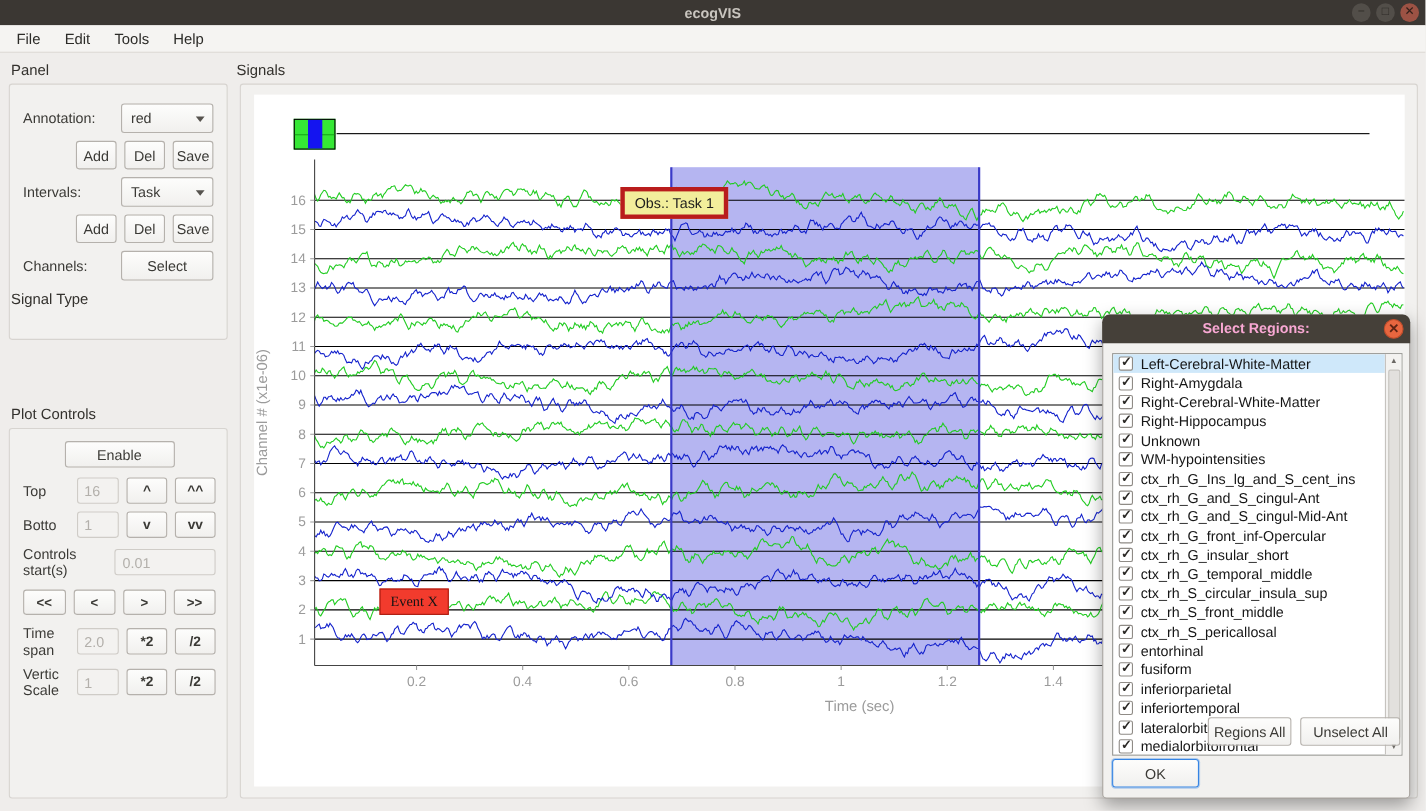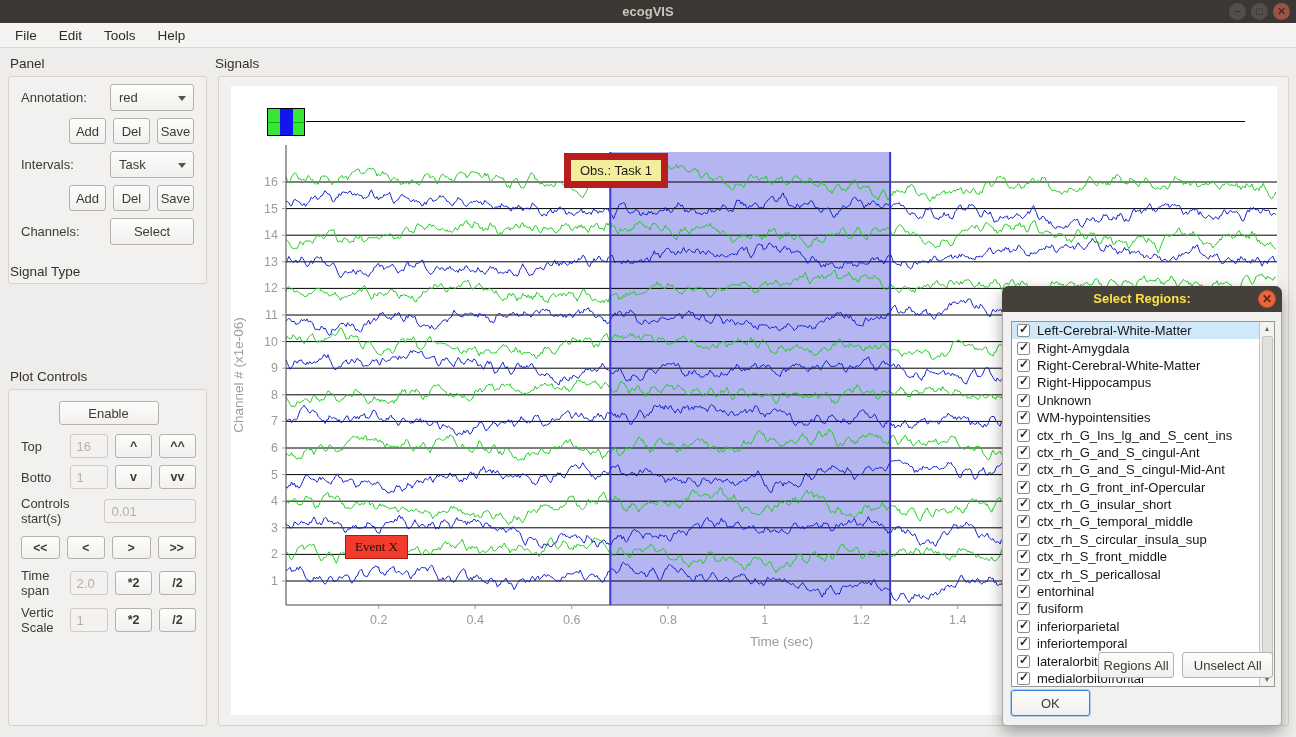--- a/index.html
+++ b/index.html
@@ -32,21 +32,21 @@
     font-size:13px; color:#3b3a36; text-align:center; display:flex; align-items:center; justify-content:center; }
   .combo { background:linear-gradient(#fdfdfc,#f1f0ee); border:1px solid #b5b1ac; border-radius:3px;
     font-size:13px; color:#3b3a36; display:flex; align-items:center; padding:0 8px; position:relative; }
   .combo .arrow { position:absolute; right:7px; top:50%; margin-top:-2px; width:0; height:0;
     border-left:4px solid transparent; border-right:4px solid transparent; border-top:5px solid #56534e; }
   .tinput { background:#f3f2f0; border:1px solid #cfccc7; border-radius:3px; font-size:13px;
     color:#b3b0ab; display:flex; align-items:center; padding:0 6px; }
 
   
   .lbl-panel   { position:absolute; left:10px; top:8px; }
-  .box-panel   { left:8px; top:28px; width:199px; height:208px; padding:7px 12px; }
+  .box-panel   { left:8px; top:28px; width:199px; height:233px; padding:17px 12px; }
   .prow { display:flex; align-items:center; margin-bottom:7px; }
   .prow .plabel { font-size:13px; color:#3b3a36; flex:1; }
   .prow .combo, .prow .btn-wide { width:84px; height:27px; }
   .btnrow { display:flex; gap:7px; margin-bottom:7px;margin-left:48px; }
   .btnrow .btn { flex:1; height:26px; }
 
   .lbl-sigtype { position:absolute; left:10px; top:216px; }
   .box-sigtype { left:8px; top:236px; width:199px; height:71px; padding:10px 16px; }
   .radiorow { display:flex; align-items:center; margin-bottom:9px; }
   .radio { width:15px; height:15px; border-radius:50%; border:1px solid #938f89; background:#fdfdfc;
@@ -73,32 +73,32 @@
   .canvas { position:absolute; left:12px; top:9px; width:1046px; height:629px; background:#ffffff; }
   .canvas svg { position:absolute; left:0; top:0; }
   .canvas svg text { font-family:"Liberation Sans", sans-serif; }
 
   .timeline-box { position:absolute; left:36px; top:22px; width:38px; height:28px;
     background:#35e835; border:1px solid #000; }
   .timeline-box .midline { position:absolute; left:0; right:0; top:13px; height:1px; background:#17a817; }
   .timeline-box .stripe { position:absolute; left:12px; top:0; bottom:0; width:13px; background:#1414f0; }
   .timeline-line { position:absolute; left:75px; top:35px; width:939px; height:1px; background:#000; }
 
-  .obs-label { position:absolute; left:333px; top:67px; background:#f2ee9b; border:7px solid #b91c1c;
+  .obs-label { position:absolute; left:333px; top:84px; background:#f2ee9b; border:4px solid #b91c1c;
     font-size:13px; color:#1c1c1c; padding:3px 9px; white-space:nowrap; }
   .event-label { position:absolute; left:114px; top:449px; background:#f23b2d; border:1px solid #a81c10;
     font-size:13px; color:#141414; padding:3px 9px; white-space:nowrap;font-family:Liberation Serif, serif; }
 
   
   .dialog { position:absolute; left:1002px; top:238px; width:280px; height:440px; background:#f2f1ef;
     border:1px solid #a9a5a0; border-radius:7px 7px 4px 4px; box-shadow:0 6px 16px rgba(0,0,0,0.35); z-index:10; }
   .dialog-titlebar { position:absolute; left:-1px; right:-1px; top:-1px; height:26px; background:#454039;
     border-radius:7px 7px 0 0; }
   .dialog-titlebar .dtitle { position:absolute; left:0; right:0; top:0; height:14px; line-height:26px;
-    text-align:center; color:#fde047; font-size:13px; font-weight:bold; }
+    text-align:center; color:#f9a8d4; font-size:13px; font-weight:bold; }
   .dialog-close { position:absolute; right:6px; top:4px; width:18px; height:18px; border-radius:50%;
     background:#e8663f; border:1px solid #c14e2c; color:#5e2414; font-size:12px; font-weight:bold;
     line-height:16px; text-align:center; }
   .region-list { position:absolute; left:8px; top:34px; width:264px; height:366px; background:#ffffff;
     border:1px solid #979792; display:flex; }
   .rows { flex:1; overflow:hidden; }
   .region-row { display:flex; align-items:center; height:17.4px; font-size:13px; color:#161616; }
   .region-row.sel { background:#cfe8fa; }
   .cb { width:13px; height:13px; background:#fff; border:1px solid #8f8b86; border-radius:2px;
     margin:0 7px 0 5px; position:relative; flex:none; }

